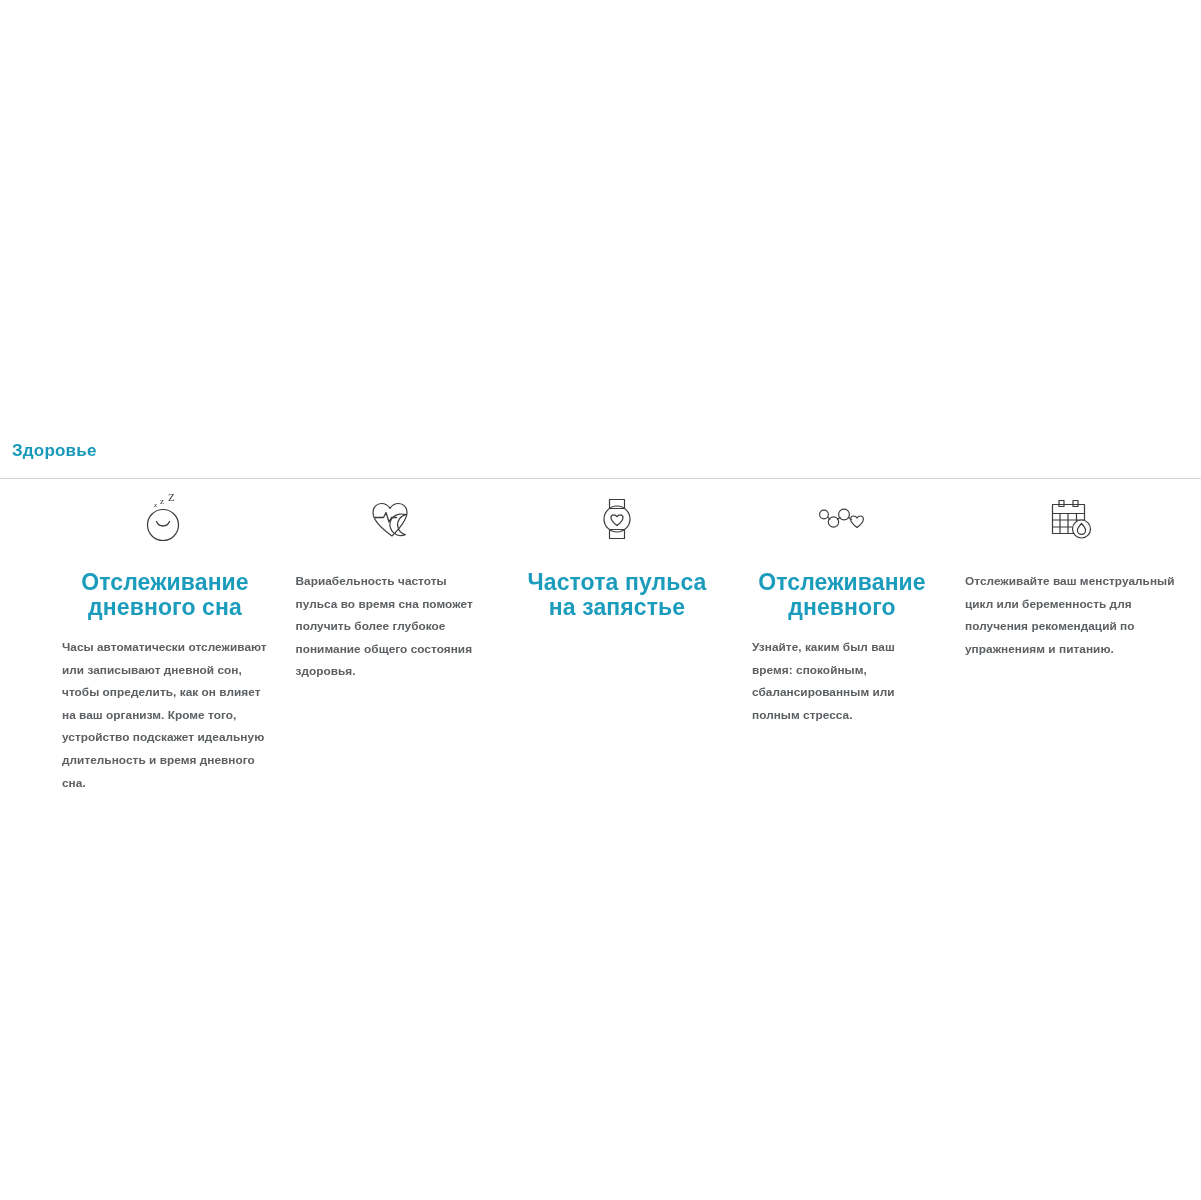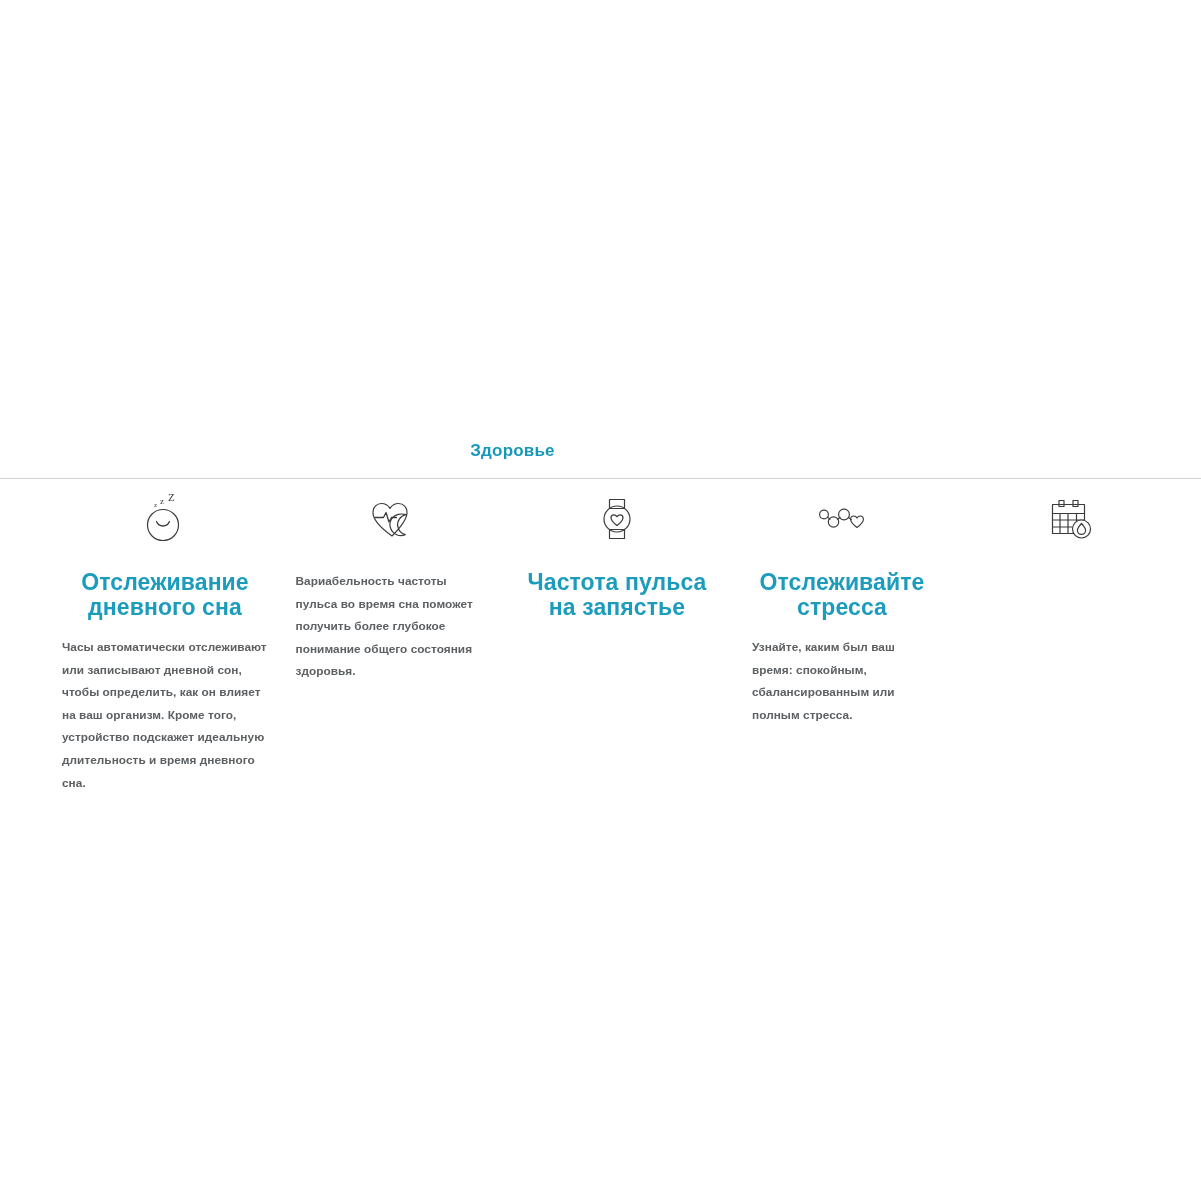--- a/index.html
+++ b/index.html
@@ -15,21 +15,21 @@
     overflow: hidden;
     position: relative;
   }
 
   
   .section-head {
     position: absolute;
     top: 440px;
     left: 0;
     width: 1025px;
-    text-align: center;
+    padding-left: 12px;
   }
   .section-head .title {
     display: inline-block;
     font-size: 17px;
     font-weight: 700;
     color: #1698b9;
     letter-spacing: 0.2px;
     line-height: 22px;
   }
 
@@ -178,36 +178,37 @@
           <circle cx="20.5" cy="24" r="5.2"></circle>
           <circle cx="31" cy="16.5" r="5.4"></circle>
           <path d="M14.7 19.2 L17 21.3" stroke-linecap="round"></path>
           <path d="M24.5 21.3 L27.2 19.4" stroke-linecap="round"></path>
           <path d="M35.6 19.5 L38.4 21.6" stroke-linecap="round"></path>
           <path d="M44 29.5 C39.2 26 37.6 23.6 37.6 21.3 C37.6 19.3 39 18 40.7 18
                    C42 18 43.4 18.9 44 20.1 C44.6 18.9 46 18 47.3 18
                    C49 18 50.4 19.3 50.4 21.3 C50.4 23.6 48.8 26 44 29.5 Z" stroke-linejoin="round"></path>
         </svg>
       </div>
-      <h3>Отслеживайте стресса</h3>
+      <h3>Отслеживание дневного</h3>
       <p>Узнайте, каким был ваш время: спокойным, сбалансированным или полным стресса.</p>
     </div>
   </div>
 
   <div class="feature col-4">
     <div class="feature-inner">
       <div class="icon-wrap">
         <svg width="54" height="50" viewBox="0 0 54 50" fill="none" stroke="#3c3c3c" stroke-width="1.2">
           <rect x="9.5" y="10.5" width="32" height="29" stroke-linejoin="round"></rect>
           <path d="M9.5 19.5 H41.5"></path>
           <rect x="16" y="6.5" width="5" height="6" stroke-linejoin="round"></rect>
           <rect x="30" y="6.5" width="5" height="6" stroke-linejoin="round"></rect>
           <path d="M17 19.5 V39.5 M25 19.5 V39.5 M33.5 19.5 V39.5"></path>
           <path d="M9.5 26 H41.5 M9.5 33 H41.5"></path>
           <circle cx="38.5" cy="35" r="9" fill="#ffffff"></circle>
           <path d="M38.5 29.5 C41.4 32.7 42.6 34.5 42.6 36.3 C42.6 38.6 40.8 40.4 38.5 40.4
                    C36.2 40.4 34.4 38.6 34.4 36.3 C34.4 34.5 35.6 32.7 38.5 29.5 Z" stroke-linejoin="round"></path>
         </svg>
       </div>
+      <p>Отслеживайте ваш менструальный цикл или беременность для получения рекомендаций по упражнениям и питанию.</p>
     </div>
   </div>
 
 </div>
 
 </body></html>

